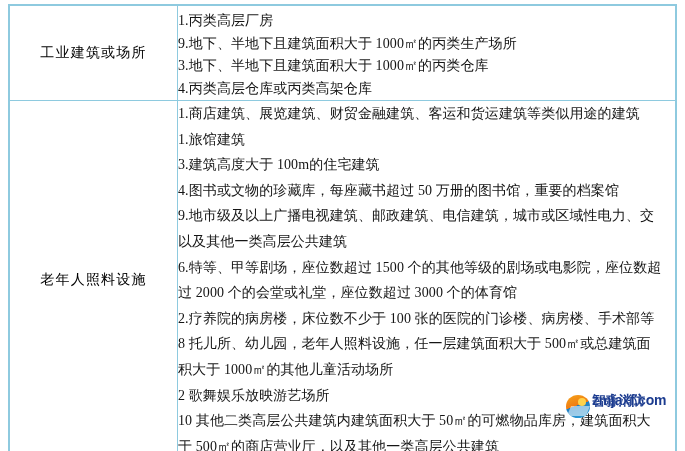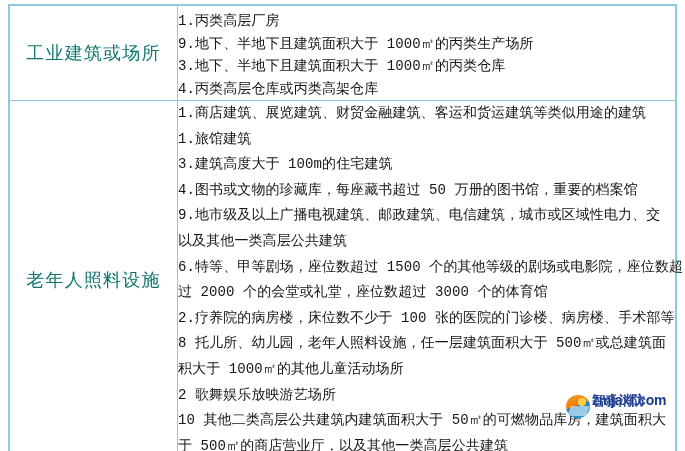--- a/index.html
+++ b/index.html
@@ -35,38 +35,37 @@
   table.spec-table td {
     border: 1px solid #8ecadf;
     vertical-align: middle;
     padding: 0;
     background: #ffffff;
   }
 
   td.cat-cell {
     width: 167px;
     text-align: center;
-    font-size: 18px;
+    font-size: 14px;
     letter-spacing: 1.2px;
-    color: #0f766e;
+    color: #000000;
     padding: 2px 4px;
   }
 
   td.items-cell {
     padding: 5px 4px 6px 9px;
     vertical-align: top;
   }
 
   .item-line {
     font-size: 14px;
     line-height: 25.6px;
     white-space: nowrap;
     color: #151515;
     letter-spacing: 0.1px;
-    font-family: Liberation Mono, monospace;
   }
 
   .item-line.cont {
     
   }
 
   
   .row1 .item-line {
     line-height: 22.5px;
   }

